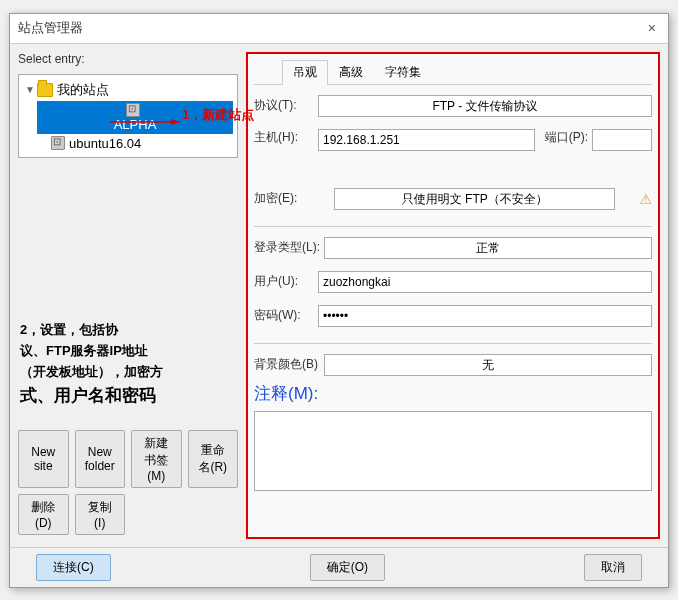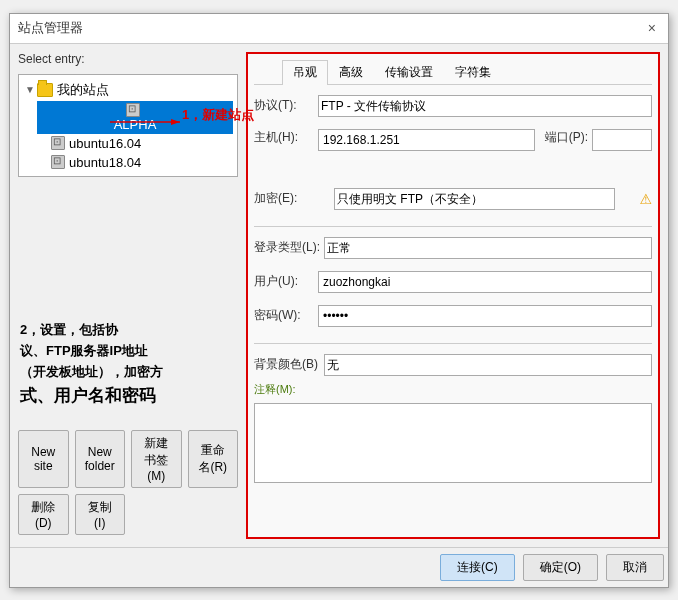--- a/index.html
+++ b/index.html
@@ -253,23 +253,23 @@
       resize: none;
       font-size: 12px;
       padding: 2px;
       height: 80px;
       width: 100%;
       font-family: "Microsoft YaHei", Arial, sans-serif;
     }
     
     .bottom-bar {
       border-top: 1px solid #ccc;
-      padding: 6px 4px;
-      display: flex;
-      justify-content: flex-end;
+      padding: 6px 26px;
+      display: flex;
+      justify-content: space-between;
       gap: 8px;
       background: #f0f0f0;
     }
     .btn-primary {
       padding: 4px 16px;
       background: #e8e8e8;
       border: 1px solid #aaa;
       cursor: pointer;
       font-size: 12px;
       border-radius: 2px;
@@ -284,20 +284,21 @@
     }
     .select-with-arrow {
       flex: 1;
       display: flex;
       align-items: center;
       position: relative;
     }
     .select-with-arrow select {
       width: 100%;
       appearance: none;
+      text-align: center;
       -webkit-appearance: none;
     }
   </style>
 </head>
 <body>
 
 <div class="window">
 
   <div class="title-bar">
     <span class="title-bar-left">站点管理器</span>
@@ -323,25 +324,20 @@
               <div class="tree-item selected">
                 <span class="arrow"> </span>
                 <span class="tree-icon-site"></span>
                 <span>ALPHA</span>
               </div>
               <div class="tree-item">
                 <span class="arrow"> </span>
                 <span class="tree-icon-site"></span>
                 <span>ubuntu16.04</span>
               </div>
-              <div class="tree-item">
-                <span class="arrow"> </span>
-                <span class="tree-icon-site"></span>
-                <span>ubuntu18.04</span>
-              </div>
             </div>
           </div>
         </div>
 
         <div style="position:absolute;top:38px;left:92px;pointer-events:none;">
           <svg width="90" height="30" style="overflow:visible;">
             <line x1="0" y1="10" x2="70" y2="10" stroke="#d00" stroke-width="1.5" marker-end="url(#arrowhead)"></line>
             <defs>
               <marker id="arrowhead" markerWidth="6" markerHeight="4" refX="6" refY="2" orient="auto">
                 <polygon points="0 0, 6 2, 0 4" fill="#d00"></polygon>
@@ -367,21 +363,20 @@
         <button class="btn">删除(D)</button>
         <button class="btn">复制(I)</button>
       </div>
     </div>
 
     <div class="right-panel">
 
       <div class="tabs-row">
         <div class="tab active">吊观</div>
         <div class="tab">高级</div>
-        <div class="tab">传输设置</div>
         <div class="tab">字符集</div>
       </div>
 
       <div class="form-row">
         <span class="form-label">协议(T):</span>
         <div class="select-with-arrow">
           <select class="form-select">
             <option>FTP - 文件传输协议</option>
           </select>
         </div>
@@ -429,21 +424,21 @@
 
       <div class="bg-color-row">
         <span class="form-label">背景颜色(B)</span>
         <div class="select-with-arrow" style="width:70px;">
           <select class="form-select">
             <option>无</option>
           </select>
         </div>
       </div>
 
-      <div style="font-size:11px;color:#4d7c0f;">注释(M):</div>
+      <div style="font-size:17px;color:#1d4ed8;">注释(M):</div>
 
       <textarea class="note-area" style=""></textarea>
     </div>
   </div>
 
   <div class="bottom-bar">
     <button class="btn-primary btn-blue">连接(C)</button>
     <button class="btn-primary">确定(O)</button>
     <button class="btn-primary">取消</button>
   </div>

